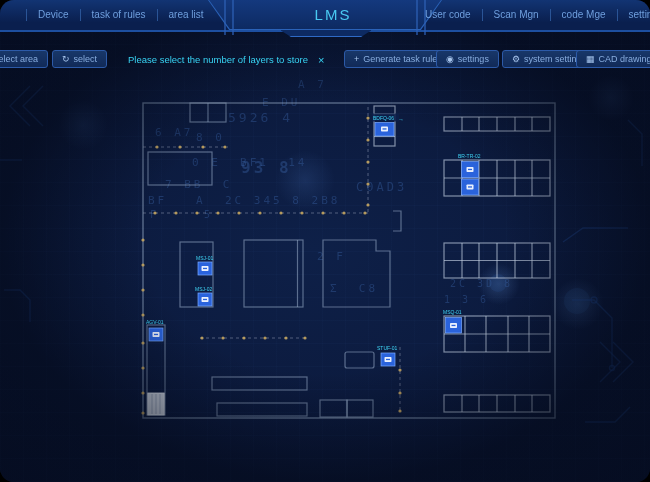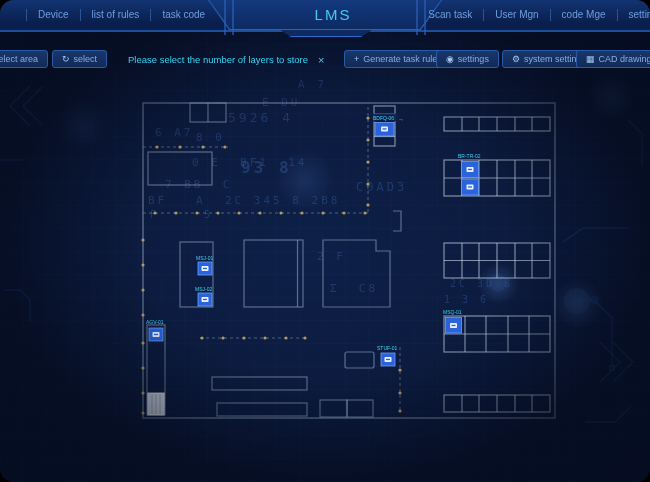--- a/index.html
+++ b/index.html
@@ -288,26 +288,26 @@
       </div>
     <div id="hdr-notch"></div>
     <div class="slash" style="left:224px"></div>
     <div class="slash" style="left:232px"></div>
     <div class="slash" style="left:416px"></div>
     <div class="slash" style="left:424px"></div>
     <div id="title">LMS</div>
     <div class="menu" id="menu-left">
       <span class="lead"></span>
       <span class="mi">Device</span>
-      <span class="mi">list of rules</span>
-      <span class="mi">task code</span>
+      <span class="mi">task of rules</span>
+      <span class="mi">area list</span>
     </div>
     <div class="menu" id="menu-right">
-      <span class="mi">Scan task</span>
-      <span class="mi">User Mgn</span>
+      <span class="mi">User code</span>
+      <span class="mi">Scan Mgn</span>
       <span class="mi">code Mge</span>
       <span class="mi">settings</span>
     </div>
   </div>
 
   <div id="toolbar">
     <button class="tb-btn" style="left:-16px">
       <span>select area</span>
     </button>
     <button class="tb-btn" style="left:52px">

